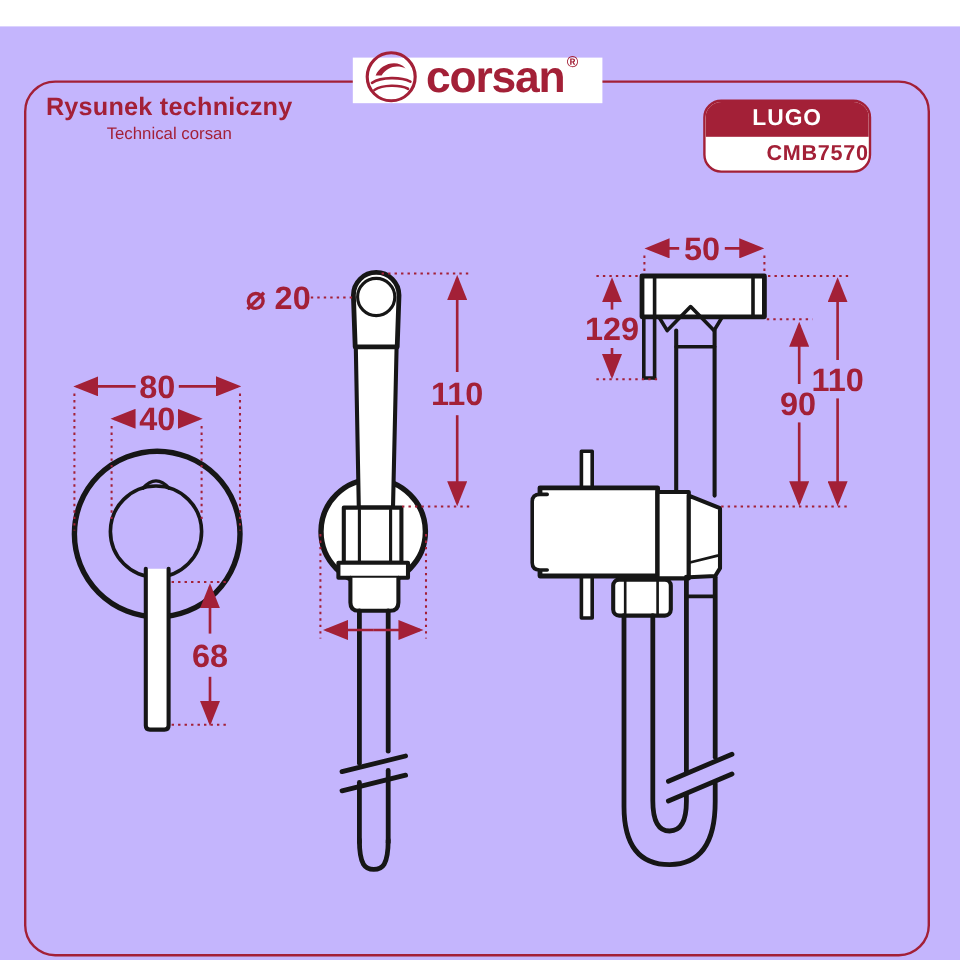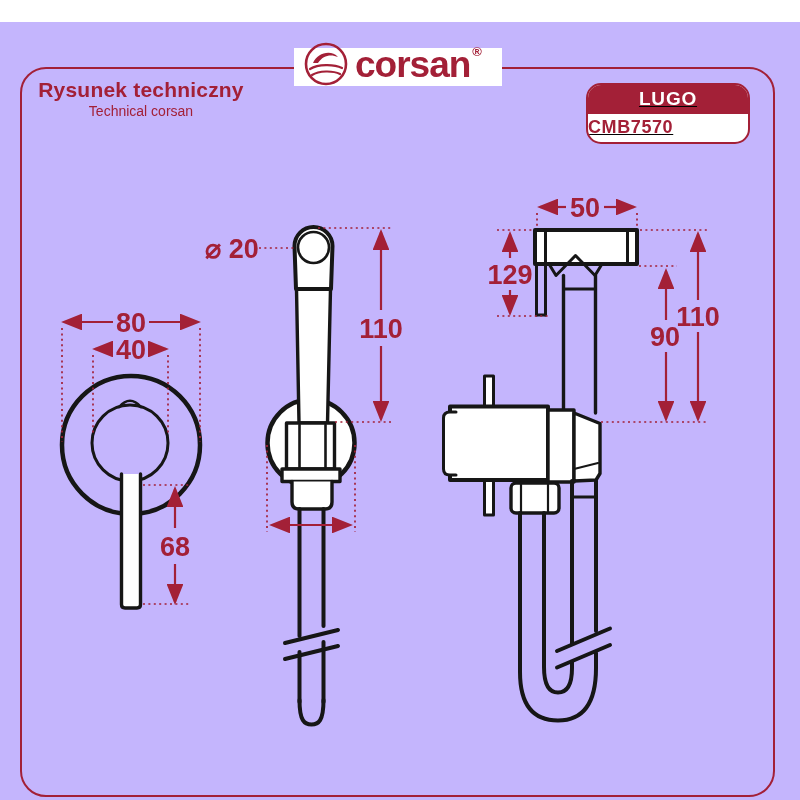--- a/index.html
+++ b/index.html
@@ -7,25 +7,25 @@
         font-family:"Liberation Sans",sans-serif;overflow:hidden;margin-top:22px;}
   .frame{position:absolute;left:20px;top:45px;width:755px;height:730px;
          border:2.6px solid #A32037;border-radius:26px;box-sizing:border-box;}
   .logo-mask{position:absolute;left:294px;top:26px;width:208px;height:38px;background:#fff;}
   .logo{position:absolute;left:303px;top:16px;height:52px;display:flex;align-items:center;color:#A32037;}
   .logo-word{font-size:37px;font-weight:700;letter-spacing:-1px;line-height:1;margin-left:6px;}
   .logo-reg{font-size:13px;font-weight:700;align-self:flex-start;margin-top:6px;margin-left:2px;}
   .title-block{position:absolute;left:36px;top:56px;width:210px;text-align:center;color:#A32037;}
   .title{font-size:21px;font-weight:700;letter-spacing:.2px;}
   .subtitle{font-size:14px;font-weight:500;margin-top:1px;}
-  .badge{position:absolute;left:586px;top:61px;width:164px;border:2.6px solid #A32037;
-         border-radius:15px;overflow:hidden;background:#fff;box-sizing:border-box;text-decoration:underline;}
+  .badge{position:absolute;left:586px;top:61px;width:140px;border:2.6px solid #A32037;
+         border-radius:15px;overflow:hidden;background:#fff;box-sizing:border-box;}
   .badge-top{background:#A32037;color:#fff;text-align:center;font-weight:700;
              font-size:19px;padding:3px 0 4px;letter-spacing:.8px;}
-  .badge-bottom{color:#A32037;text-align:left;font-weight:700;font-size:18px;
+  .badge-bottom{color:#A32037;text-align:right;font-weight:700;font-size:18px;
                 padding:3px 0 4px;letter-spacing:.6px;}
   svg.art{position:absolute;left:0;top:0;width:800px;height:800px;}
   .bk{stroke:#161616;fill:none;stroke-linecap:round;stroke-linejoin:round;}
   .w45{stroke-width:4.5px}.w40{stroke-width:4px}.w34{stroke-width:3.4px}
   .w30{stroke-width:3px}.w26{stroke-width:2.6px}.w22{stroke-width:2.2px}
   .wf{fill:#ffffff;}
   .red{stroke:#A32037;stroke-width:2.2px;fill:none;stroke-linecap:butt;}
   .dot{stroke:#A32037;stroke-width:1.7px;stroke-dasharray:2 3.4;fill:none;}
   .dim{fill:#A32037;font-family:"Liberation Sans",sans-serif;font-size:27px;
        font-weight:700;text-anchor:middle;}

